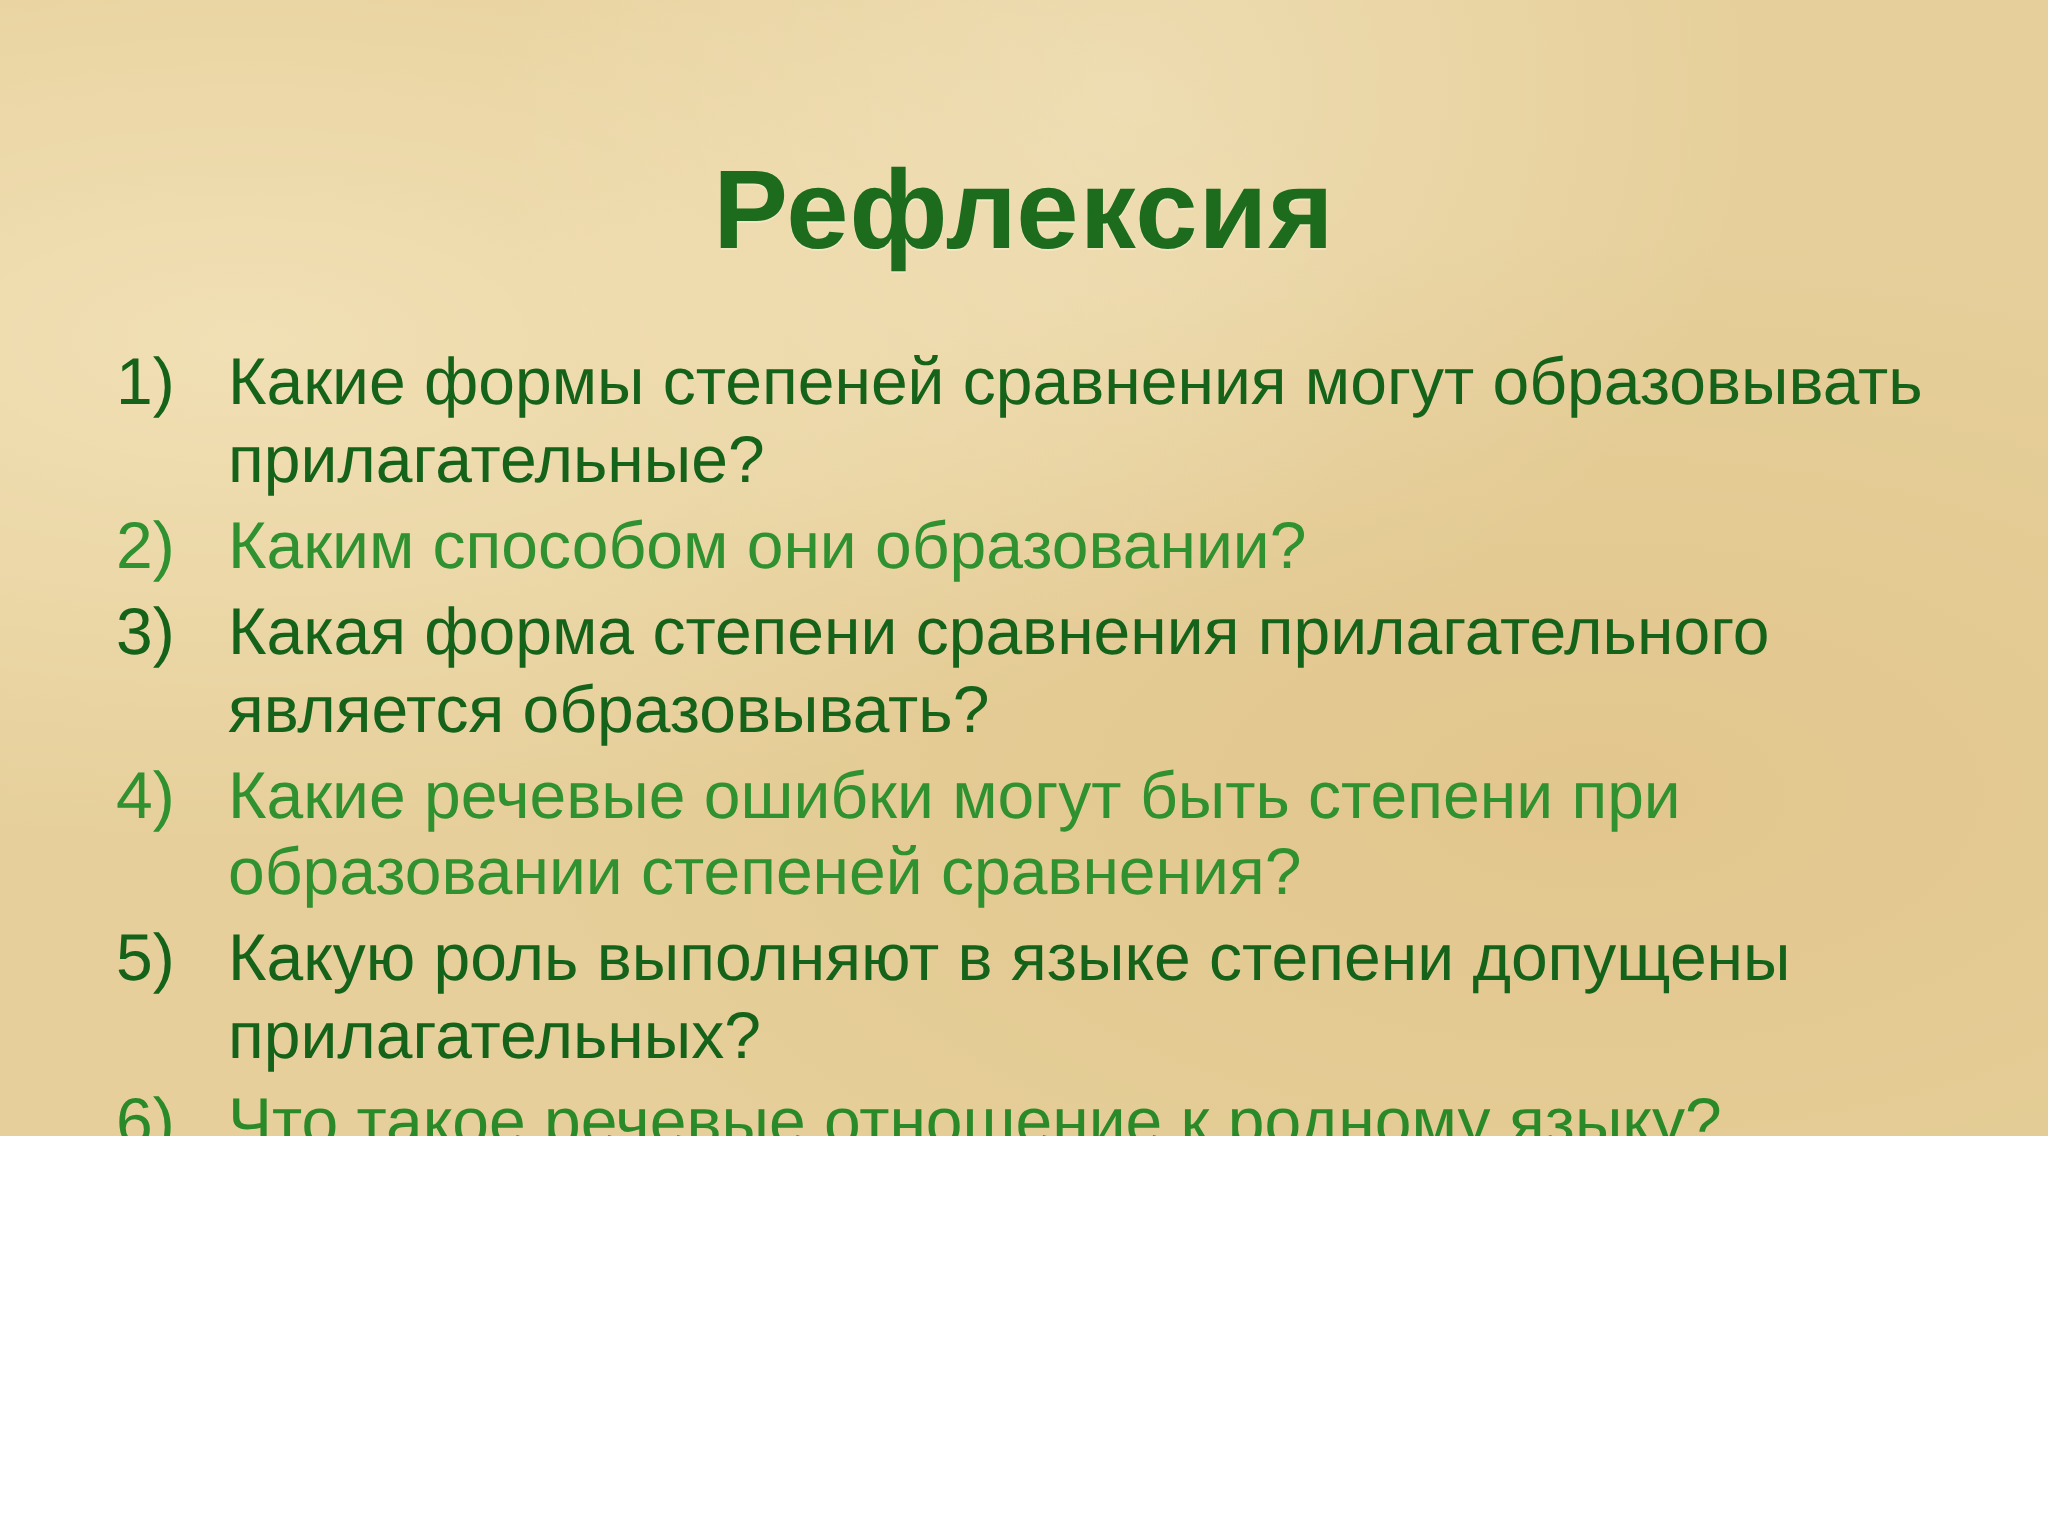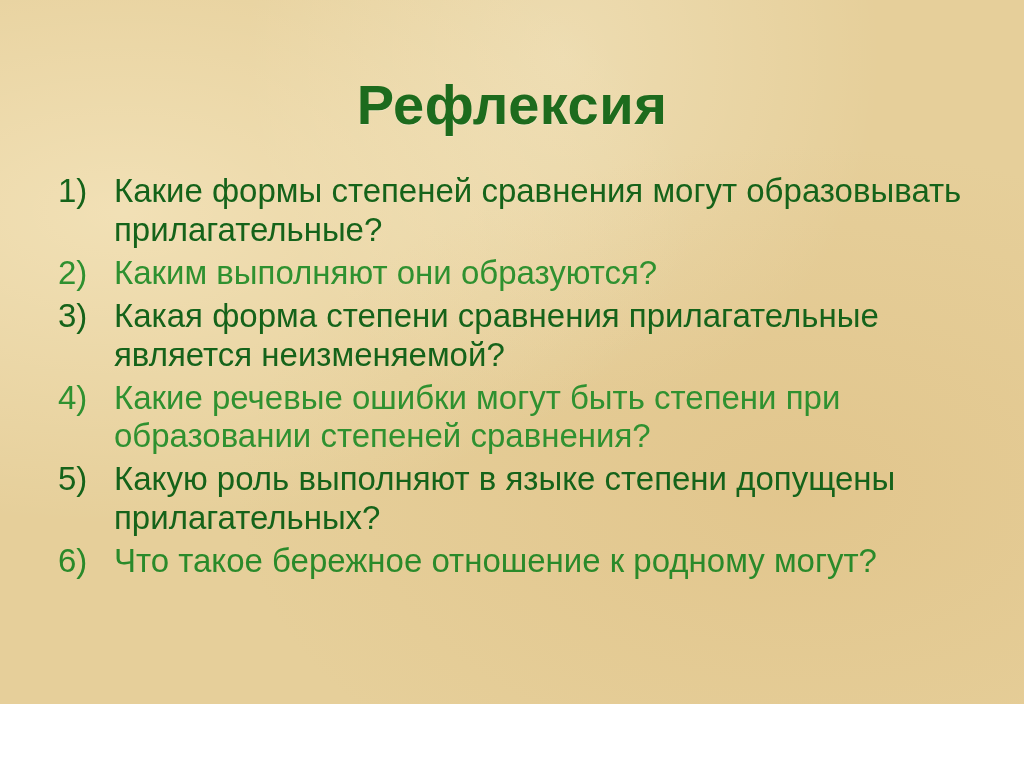--- a/index.html
+++ b/index.html
@@ -9,21 +9,21 @@
   body {
     width: 1024px;
     height: 767px;
     overflow: hidden;
     font-family: "Liberation Sans", sans-serif;
   }
 
   .slide {
     position: relative;
     width: 1024px;
-    height: 704px;
+    height: 568px;
     box-sizing: border-box;
     background-color: #e6cf9a;
     background-image:
       repeating-linear-gradient(90deg,
         rgba(255,255,255,0.18) 0px,
         rgba(255,255,255,0.18) 1px,
         rgba(0,0,0,0.00) 1px,
         rgba(0,0,0,0.00) 3px,
         rgba(160,120,50,0.10) 3px,
         rgba(160,120,50,0.10) 4px,
@@ -115,37 +115,37 @@
 
   <div class="list">
 
     <div class="item c-dark">
       <span class="marker">1)</span>
       <span class="text">Какие формы степеней сравнения могут образовывать прилагательные?</span>
     </div>
 
     <div class="item c-brt">
       <span class="marker">2)</span>
-      <span class="text">Каким выполняют они образуются?</span>
+      <span class="text">Каким способом они образовании?</span>
     </div>
 
     <div class="item c-dark">
       <span class="marker">3)</span>
-      <span class="text">Какая форма степени сравнения прилагательные является неизменяемой?</span>
+      <span class="text">Какая форма степени сравнения прилагательного является образовывать?</span>
     </div>
 
     <div class="item c-brt">
       <span class="marker">4)</span>
       <span class="text">Какие речевые ошибки могут быть степени при образовании степеней сравнения?</span>
     </div>
 
     <div class="item c-dark">
       <span class="marker">5)</span>
       <span class="text">Какую роль выполняют в языке степени допущены прилагательных?</span>
     </div>
 
     <div class="item c-mid">
       <span class="marker">6)</span>
-      <span class="text">Что такое бережное отношение к родному могут?</span>
+      <span class="text">Что такое речевые отношение к родному языку?</span>
     </div>
 
   </div>
 </div>
 
 </body></html>

